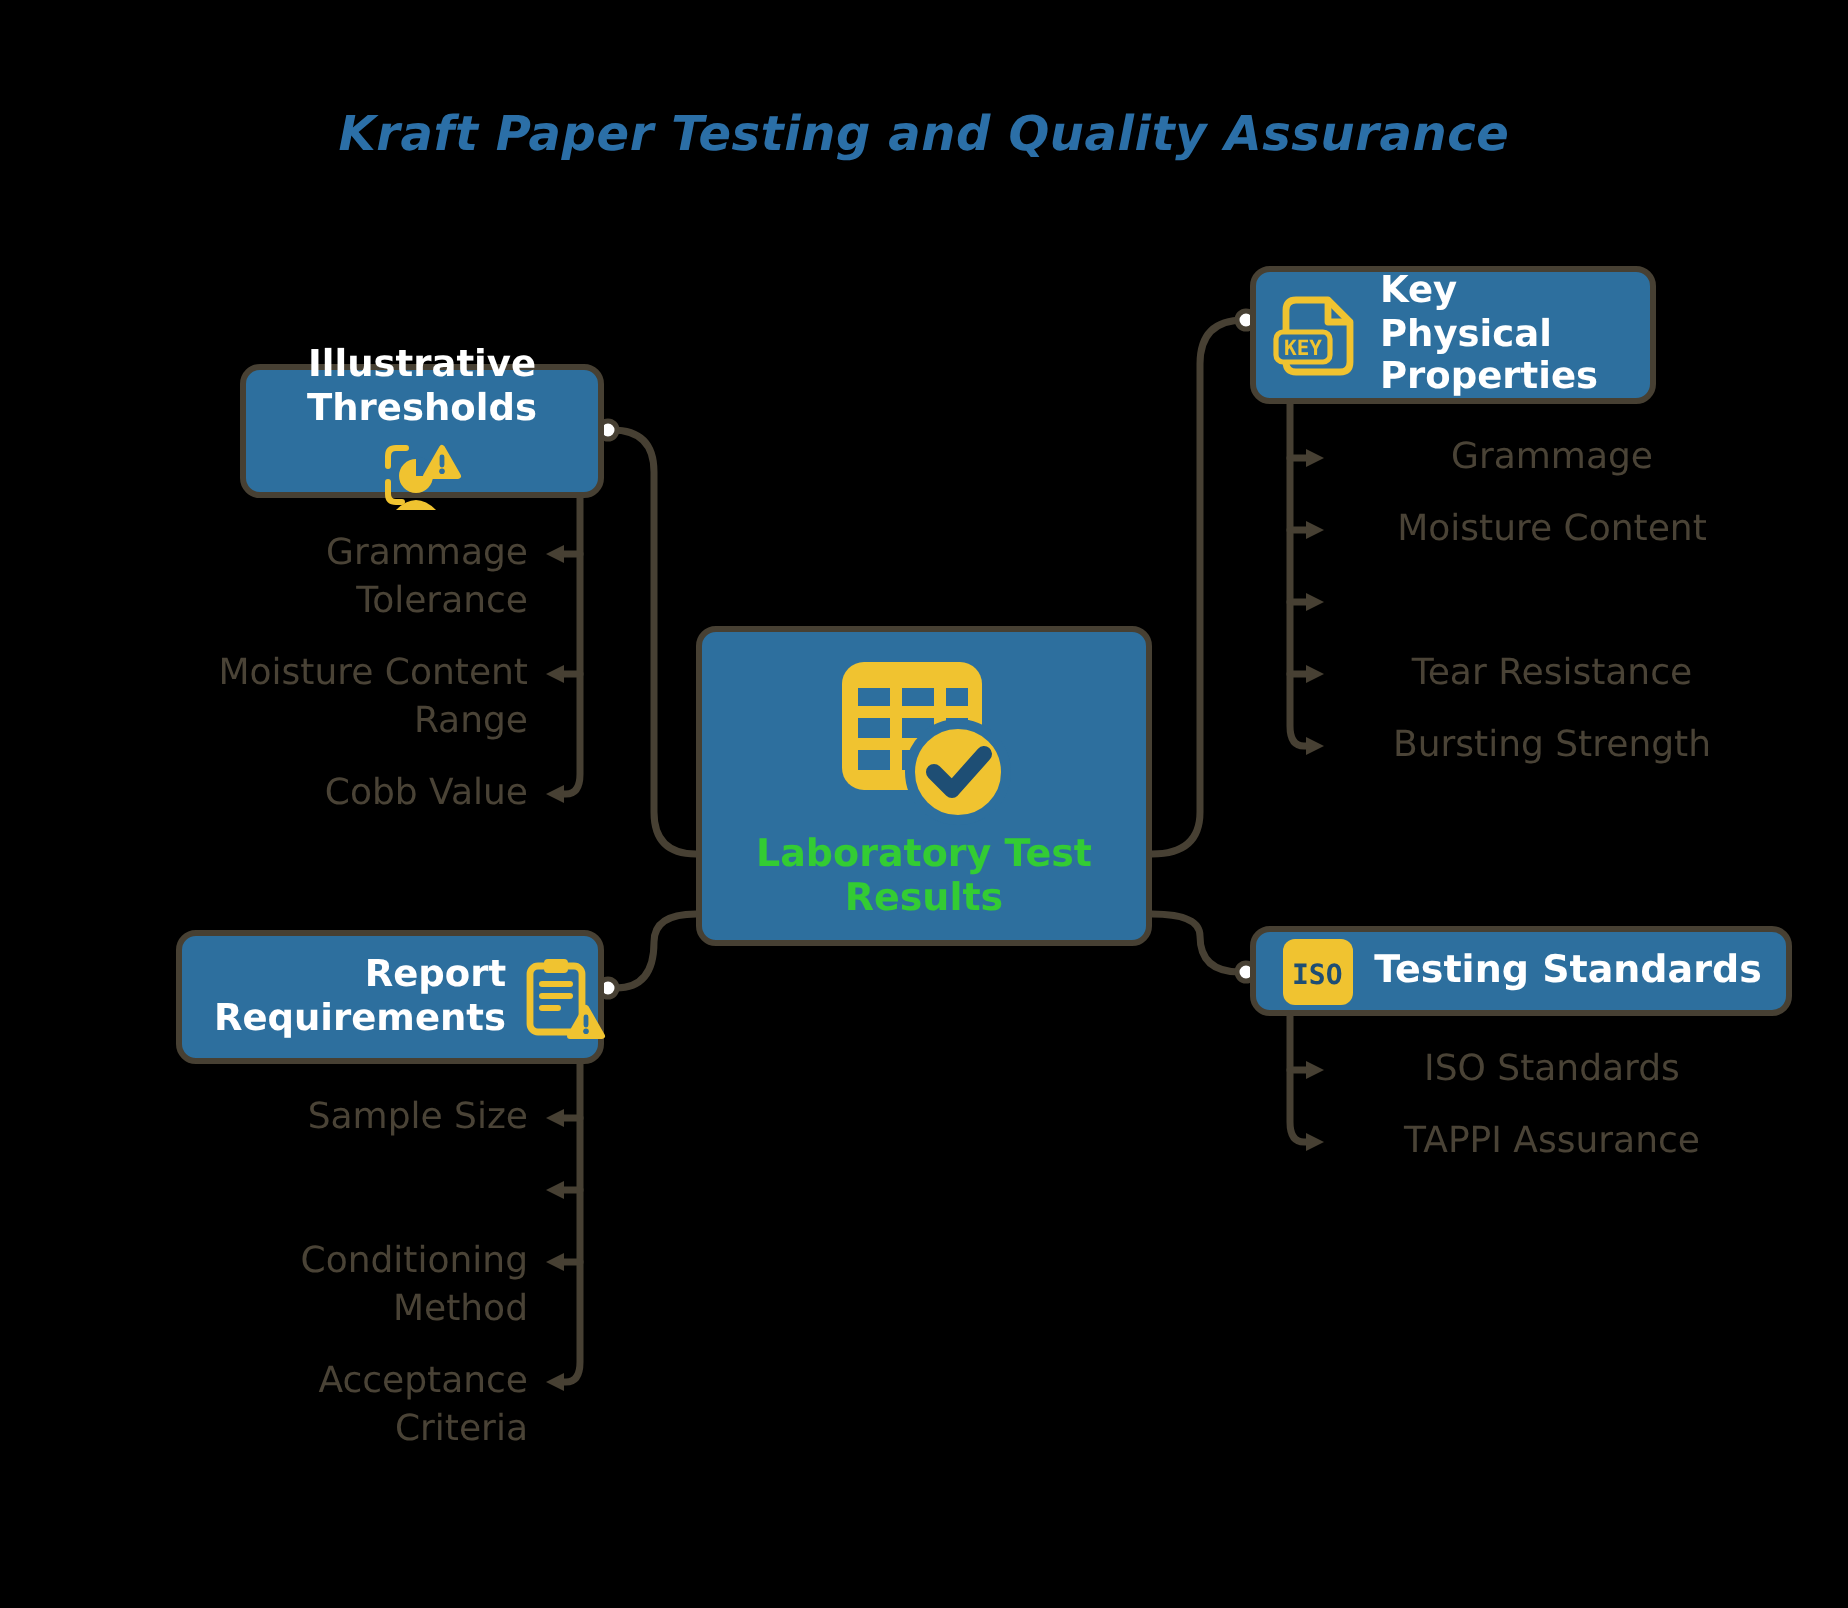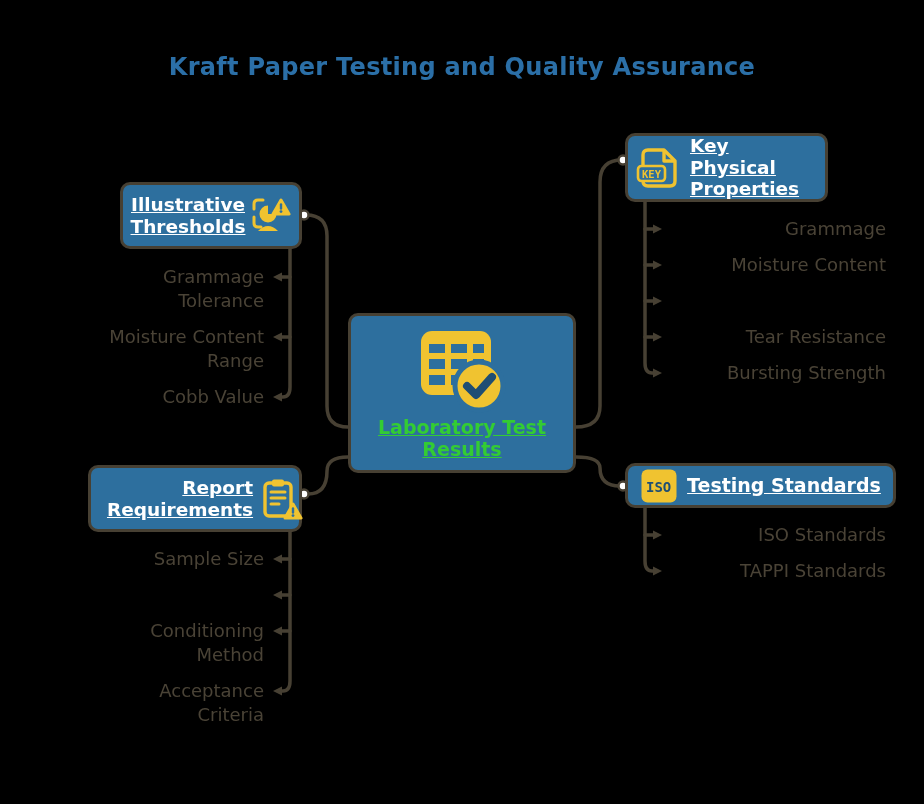--- a/index.html
+++ b/index.html
@@ -14,52 +14,52 @@
     --white:#ffffff;
   }
   *{box-sizing:border-box;margin:0;padding:0;}
   html,body{background:var(--bg);}
   .canvas{
     position:relative;width:924px;height:804px;background:var(--bg);
     font-family:"DejaVu Sans","Liberation Sans",sans-serif;overflow:hidden;
   }
   .title{
     position:absolute;top:53px;left:0;width:100%;text-align:center;
-    font-size:24px;font-weight:bold;color:var(--title);letter-spacing:.3px;
+    font-size:24px;font-weight:bold;color:var(--title);letter-spacing:.3px;font-style:italic;
   }
   svg.links{position:absolute;left:0;top:0;width:924px;height:804px;}
   .lk{stroke:var(--line);stroke-width:3.5;fill:none;stroke-linecap:round;}
   .arr{fill:var(--line);stroke:none;}
   .dot{fill:#ffffff;stroke:var(--line);stroke-width:2.5;}
   .node{
     position:absolute;background:var(--node-fill);
     border:3px solid var(--line);border-radius:10px;
     display:flex;align-items:center;justify-content:center;
     color:var(--white);cursor:pointer;
   }
   .node .label{
-    font-weight:bold;font-size:18.5px;line-height:1.18;text-align:center;text-decoration:underline;
-  }
-  .node-illustrative{left:120px;top:182px;width:182px;height:67px;gap:6px;padding:0 20px;}
+    font-weight:bold;font-size:18.5px;line-height:1.18;text-align:center;
+  }
+  .node-illustrative{left:120px;top:182px;width:182px;height:67px;gap:6px;padding:0 20px;flex-direction:column;}
   .node-key{left:625px;top:133px;width:203px;height:69px;gap:8px;padding:0 8px;}
   .node-key .label{text-align:left;}
   .node-report{left:88px;top:465px;width:214px;height:67px;gap:6px;padding:0 9px;}
   .node-report .label{text-align:right;margin-left:20px;}
   .node-testing{left:625px;top:463px;width:271px;height:45px;gap:9px;padding:0 8px;}
   .node-testing .label{white-space:nowrap;font-size:19px;}
   .node-center{
     left:348px;top:313px;width:228px;height:160px;
     flex-direction:column;gap:2px;padding:14px 10px 12px;
   }
   .node-center .label{color:var(--green);font-size:19px;}
   .child{
     position:absolute;font-size:18px;line-height:24px;color:var(--child);cursor:pointer;
   }
   .child.left{right:660px;width:172px;text-align:right;}
-  .child.right{left:666px;width:220px;text-align:right;}
+  .child.right{left:666px;width:220px;text-align:center;}
   
   .ch-0-0{top:265px}.ch-0-1{top:325px}.ch-0-2{top:385px}
   
   .ch-1-0{top:217px}.ch-1-1{top:253px}.ch-1-2{top:289px}.ch-1-3{top:325px}
   .ch-1-4{top:361px;width:110px;}
   
   .ch-2-0{top:547px}.ch-2-1{top:583px}.ch-2-2{top:619px}.ch-2-3{top:679px}
   
   .ch-3-0{top:523px}.ch-3-1{top:559px}
   .icon{flex:0 0 auto;display:block;}
@@ -190,15 +190,15 @@
   <div class="child right ch-1-0">Grammage</div>
   <div class="child right ch-1-1">Moisture Content</div>
   <div class="child right ch-1-4">Bursting Strength</div>
   <div class="child right ch-1-3">Tear Resistance</div>
 
   <div class="child left ch-2-0">Sample Size</div>
   <div class="child left ch-2-2">Conditioning Method</div>
   <div class="child left ch-2-3">Acceptance Criteria</div>
 
   <div class="child right ch-3-0">ISO Standards</div>
-  <div class="child right ch-3-1">TAPPI Standards</div>
+  <div class="child right ch-3-1">TAPPI Assurance</div>
 
 </div>
 
 </body></html>

